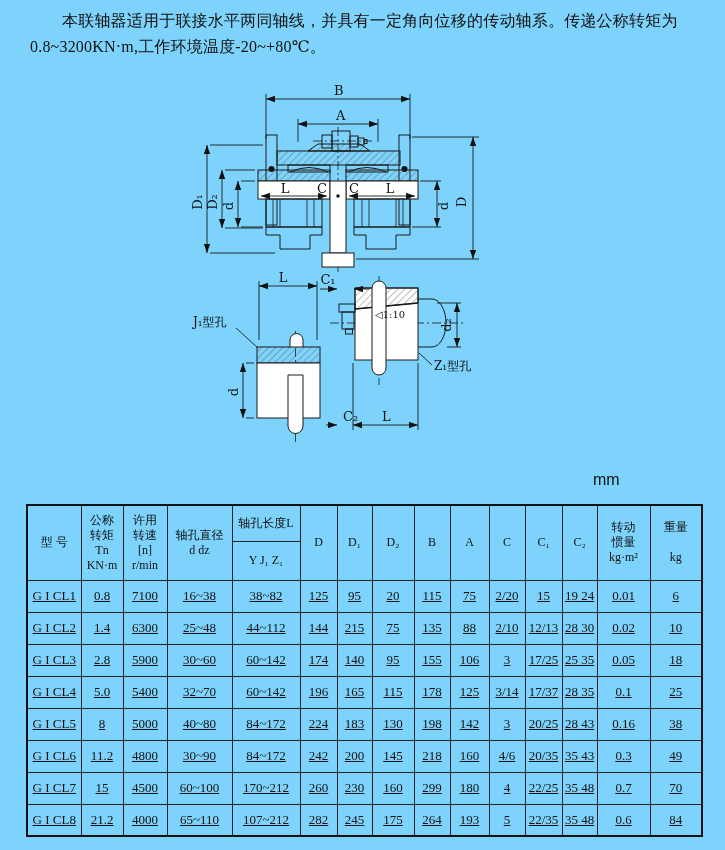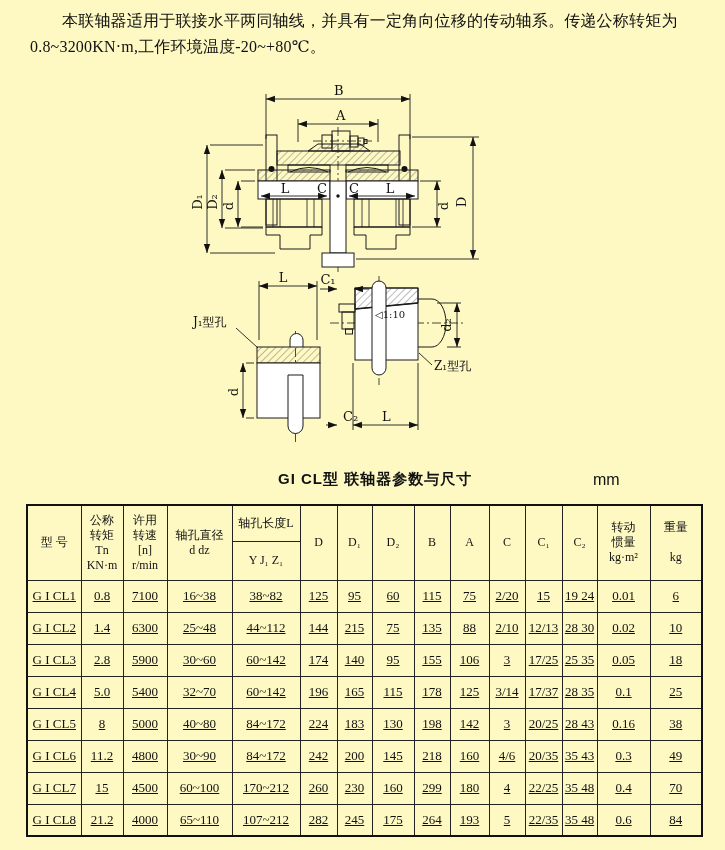--- a/index.html
+++ b/index.html
@@ -1,16 +1,16 @@
 <!DOCTYPE html>
 <html><head>
 <meta charset="utf-8">
 <style>
   html,body{margin:0;padding:0;background:#e8e8e8;}
-  .page{position:relative;width:725px;height:850px;background:#fef9c3;color:#111;
+  .page{position:relative;width:725px;height:850px;background:#7dd3fc;color:#111;
         font-family:"Liberation Serif","DejaVu Serif",serif;overflow:hidden;}
   .intro{position:absolute;top:8px;left:30px;width:662px;margin:0;
          font-size:16px;line-height:26px;text-indent:2em;letter-spacing:0.2px;}
   .diagram{position:absolute;top:85px;left:0;width:725px;height:378px;}
   .diagram svg{display:block;}
   .diagram text{font-family:"DejaVu Serif","Liberation Serif",serif;font-size:13px;fill:#111;}
   .diagram text.cjk{font-size:12px;}
   .diagram text.small{font-size:10px;}
   .title-row{position:absolute;top:468px;left:0;width:725px;height:24px;
              font-family:"Liberation Sans","DejaVu Sans",sans-serif;}
@@ -158,21 +158,20 @@
       <text x="193" y="241" class="cjk">J₁型孔</text>
       <text x="375" y="233" class="small">◁1:10</text>
       <text x="451" y="240" transform="rotate(-90 451 240)" text-anchor="middle">d₂</text>
       <text x="434" y="285" class="cjk">Z₁型孔</text>
       <text x="343" y="336">C₂</text>
       <text x="382" y="336">L</text>
     </svg>
   </div>
 
   <div class="title-row">
-    <span class="table-title">GI CL型  联轴器参数与尺寸</span>
     <span class="units">mm</span>
   </div>
 
   <table class="spec">
     <colgroup>
       <col style="width:54px">
         <col style="width:42px">
         <col style="width:44px">
       <col style="width:65px">
         <col style="width:68px">
@@ -222,21 +221,21 @@
     </thead>
     <tbody>
         <tr>
           <td>G I CL1</td>
           <td>0.8</td>
           <td>7100</td>
           <td>16~38</td>
           <td>38~82</td>
           <td>125</td>
           <td>95</td>
-          <td>60</td>
+          <td>20</td>
           <td>115</td>
           <td>75</td>
           <td>2/20</td>
           <td>15</td>
           <td>19 24</td>
           <td>0.01</td>
           <td>6</td>
         </tr>
         <tr>
           <td>G I CL2</td>
@@ -330,21 +329,21 @@
           <td>60~100</td>
           <td>170~212</td>
           <td>260</td>
           <td>230</td>
           <td>160</td>
           <td>299</td>
           <td>180</td>
           <td>4</td>
           <td>22/25</td>
           <td>35 48</td>
-          <td>0.4</td>
+          <td>0.7</td>
           <td>70</td>
         </tr>
         <tr>
           <td>G I CL8</td>
           <td>21.2</td>
           <td>4000</td>
           <td>65~110</td>
           <td>107~212</td>
           <td>282</td>
           <td>245</td>

